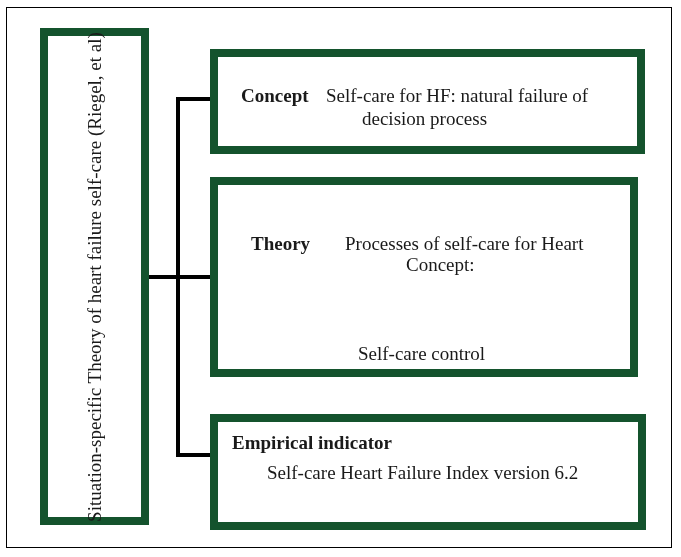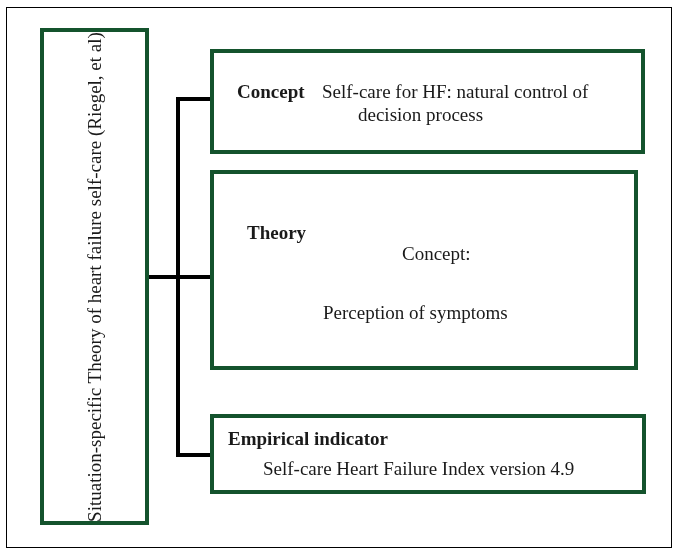--- a/index.html
+++ b/index.html
@@ -1,54 +1,55 @@
 <!DOCTYPE html>
 <html><head>
   <meta charset="utf-8">
   <style>
     html, body { margin: 0; padding: 0; background: #ffffff; }
     body { width: 681px; height: 557px; position: relative; overflow: hidden;
            font-family: "Liberation Serif", "DejaVu Serif", serif; color: #1a1a1a; }
     .frame { position: absolute; left: 6px; top: 7px; width: 666px; height: 541px;
              border: 1px solid #000; box-sizing: border-box; }
-    .box { position: absolute; border: 4px solid #14532d; box-sizing: border-box; background: #fff; }
+    .box { position: absolute; border: 8px solid #14532d; box-sizing: border-box; background: #fff; }
     .line { position: absolute; background: #000; }
     .left-box { left: 40px; top: 28px; width: 109px; height: 497px; }
     .left-text { position: absolute; left: 50%; top: 50%; width: 490px;
                  transform: translate(-50%, -50%) rotate(-90deg);
                  text-align: center; font-size: 19px; line-height: 24px; }
     .concept-box { left: 210px; top: 49px; width: 435px; height: 105px; }
-    .theory-box { left: 210px; top: 170px; width: 428px; height: 200px; }
-    .emp-box { left: 210px; top: 414px; width: 436px; height: 80px; }
+    .theory-box { left: 210px; top: 177px; width: 428px; height: 200px; }
+    .emp-box { left: 210px; top: 414px; width: 436px; height: 116px; }
     .t { position: absolute; font-size: 19px; line-height: 22px; white-space: nowrap; }
     .b { font-weight: bold; }
   </style>
 </head>
 <body>
 
 <div class="frame"></div>
 
 <div class="box left-box">
   <div class="left-text">Situation-specific Theory of heart failure self-care (Riegel, et al)</div>
 </div>
 
 <div class="line" style="left:149px; top:275px; width:31px; height:4px;"></div>
 <div class="line" style="left:176px; top:97px; width:4px; height:360px;"></div>
 <div class="line" style="left:176px; top:97px; width:36px; height:4px;"></div>
 <div class="line" style="left:176px; top:275px; width:36px; height:4px;"></div>
 <div class="line" style="left:176px; top:453px; width:36px; height:4px;"></div>
 
 <div class="box concept-box">
   <span class="t b" style="left:23px; top:28px;">Concept</span>
-  <span class="t" style="left:108px; top:28px;">Self-care for HF: natural control of</span>
+  <span class="t" style="left:108px; top:28px;">Self-care for HF: natural failure of</span>
   <span class="t" style="left:144px; top:51px;">decision process</span>
 </div>
 
 <div class="box theory-box">
   <span class="t b" style="left:33px; top:48px;">Theory</span>
+  <span class="t" style="left:127px; top:48px;">Processes of self-care for Heart</span>
   <span class="t" style="left:188px; top:69px;">Concept:</span>
-  <span class="t" style="left:109px; top:128px;">Perception of symptoms</span>
+  <span class="t" style="left:140px; top:158px;">Self-care control</span>
 </div>
 
 <div class="box emp-box">
   <span class="t b" style="left:14px; top:10px;">Empirical indicator</span>
-  <span class="t" style="left:49px; top:40px;">Self-care Heart Failure Index version 4.9</span>
+  <span class="t" style="left:49px; top:40px;">Self-care Heart Failure Index version 6.2</span>
 </div>
 
 </body></html>

